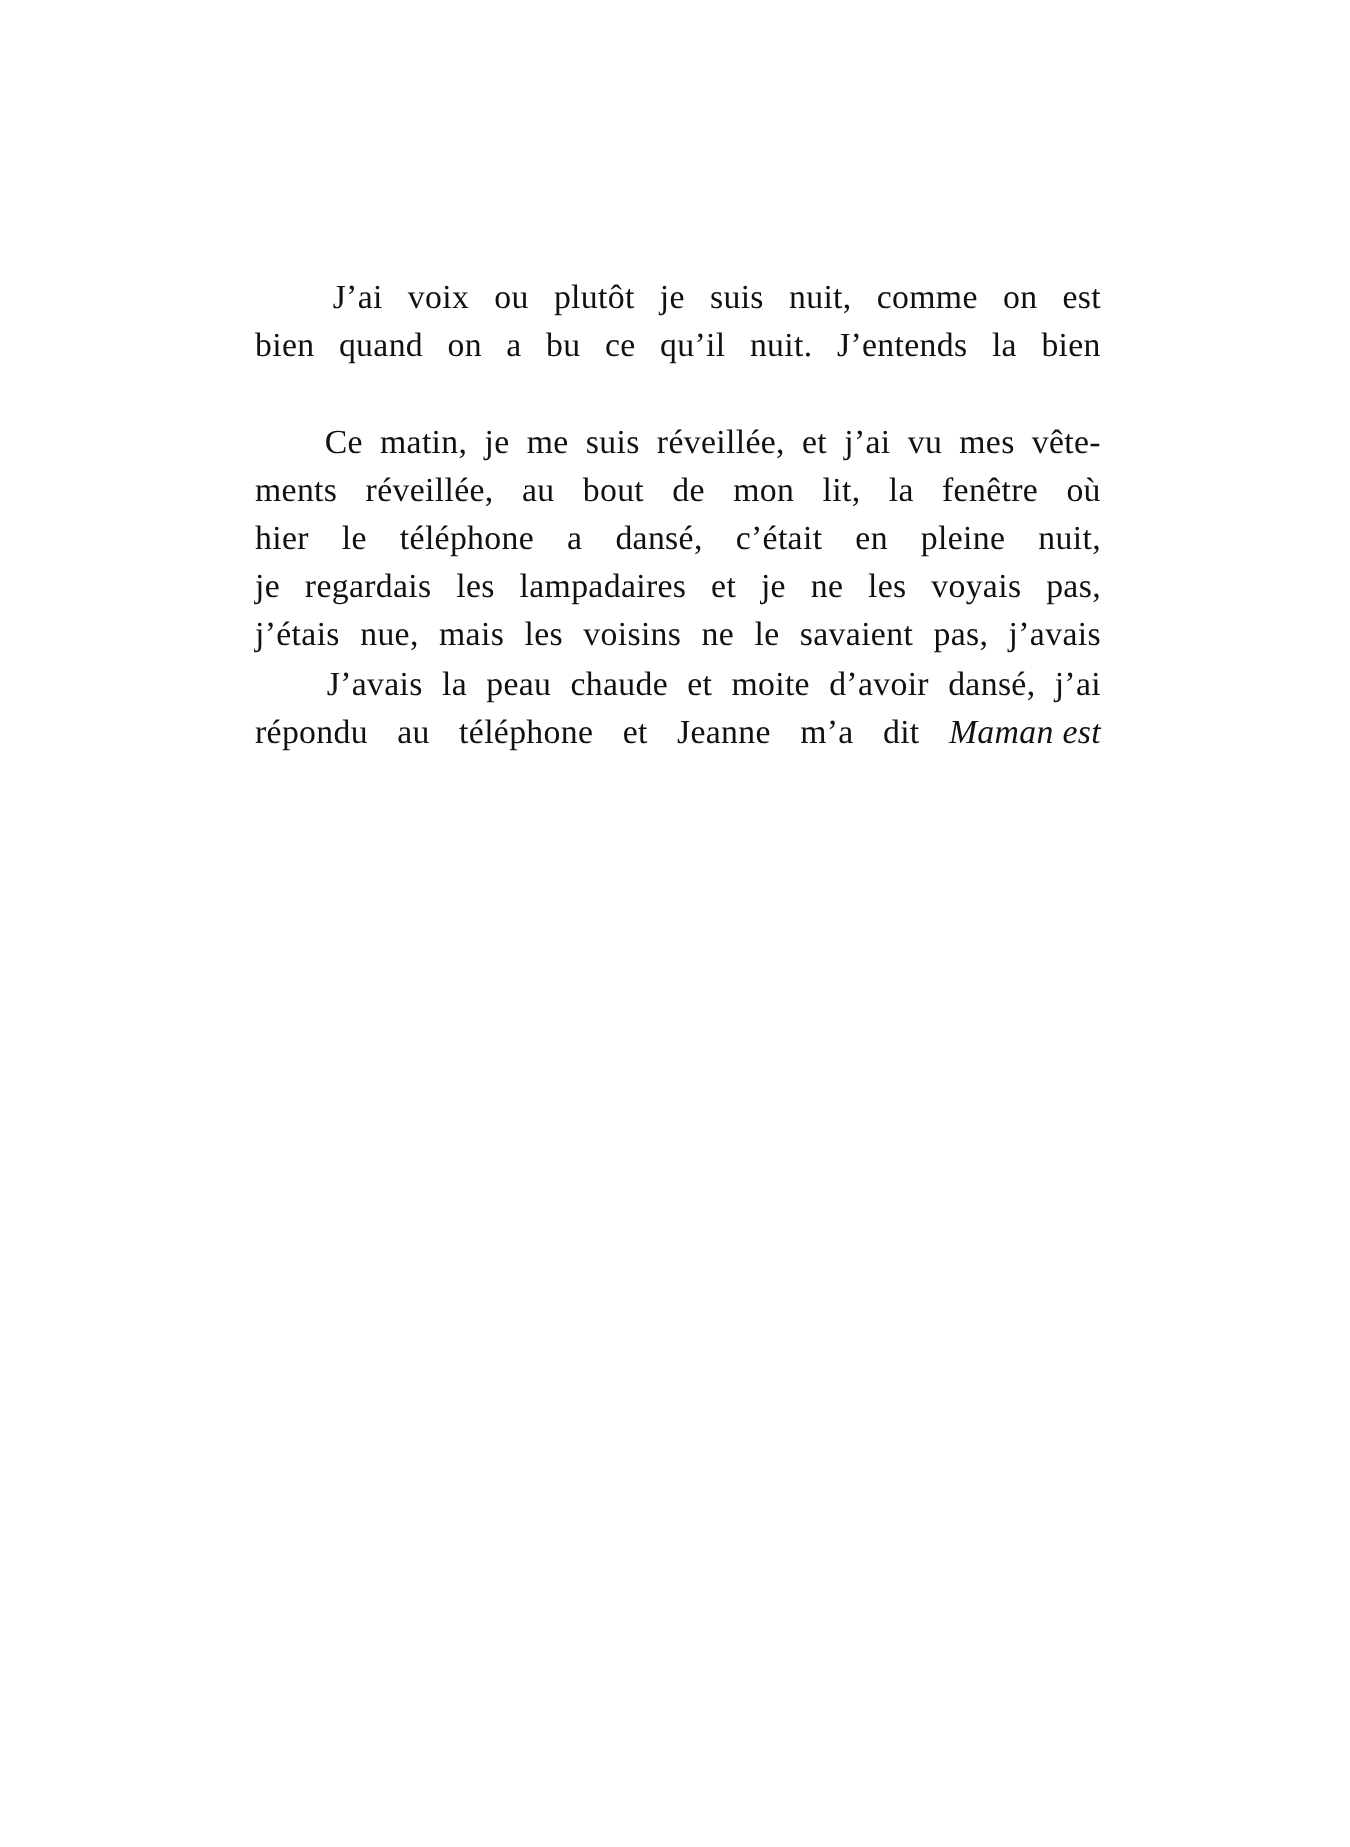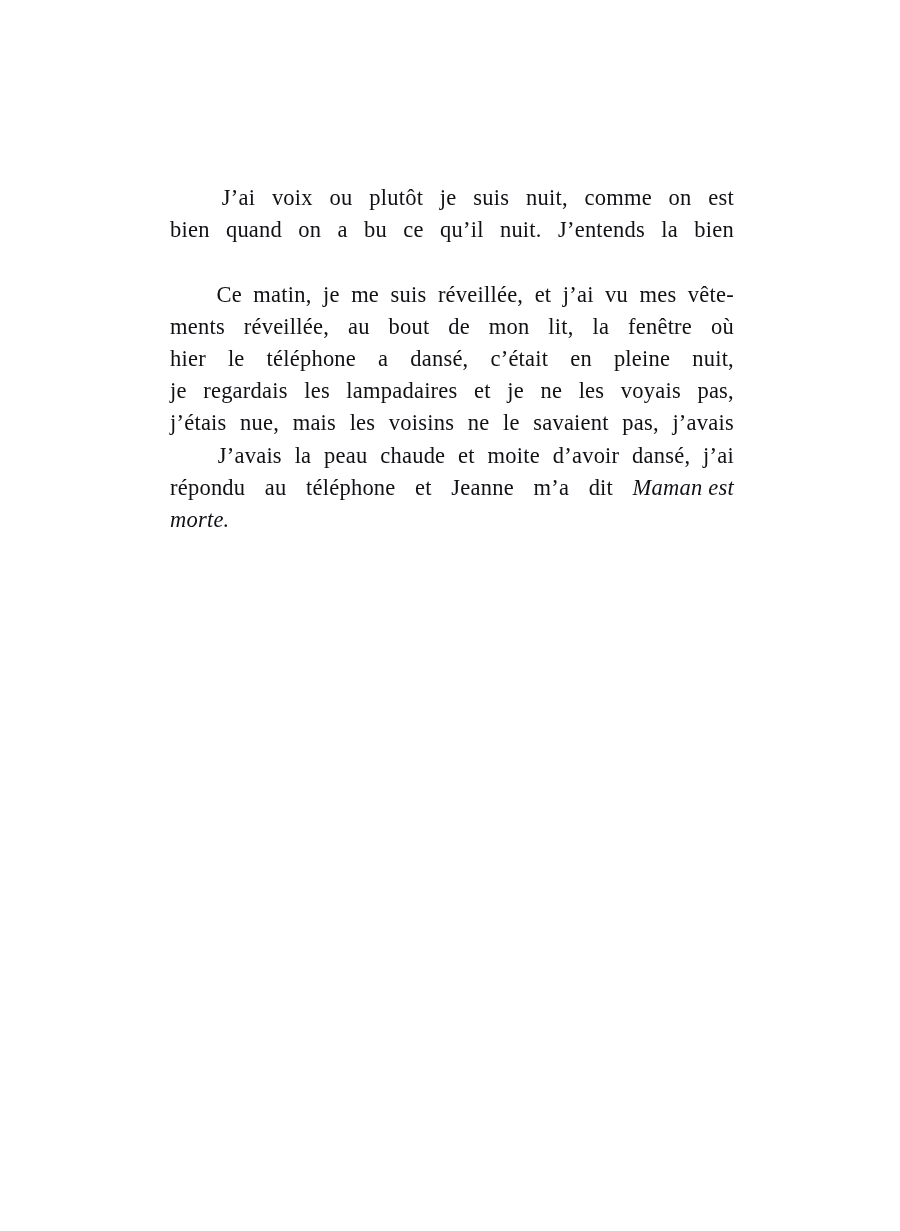--- a/index.html
+++ b/index.html
@@ -192,17 +192,16 @@
       <span class="line just">
         <span class="w">répondu</span>
         <span class="w">au</span>
         <span class="w">téléphone</span>
         <span class="w">et</span>
         <span class="w">Jeanne</span>
         <span class="w">m’a</span>
         <span class="w">dit</span>
         <em class="title w">Maman est</em>
       </span>
-      <span class="line last"><em class="title">morte.</em></span>
     </p>
 
   </div>
 </div>
 
 </body></html>

